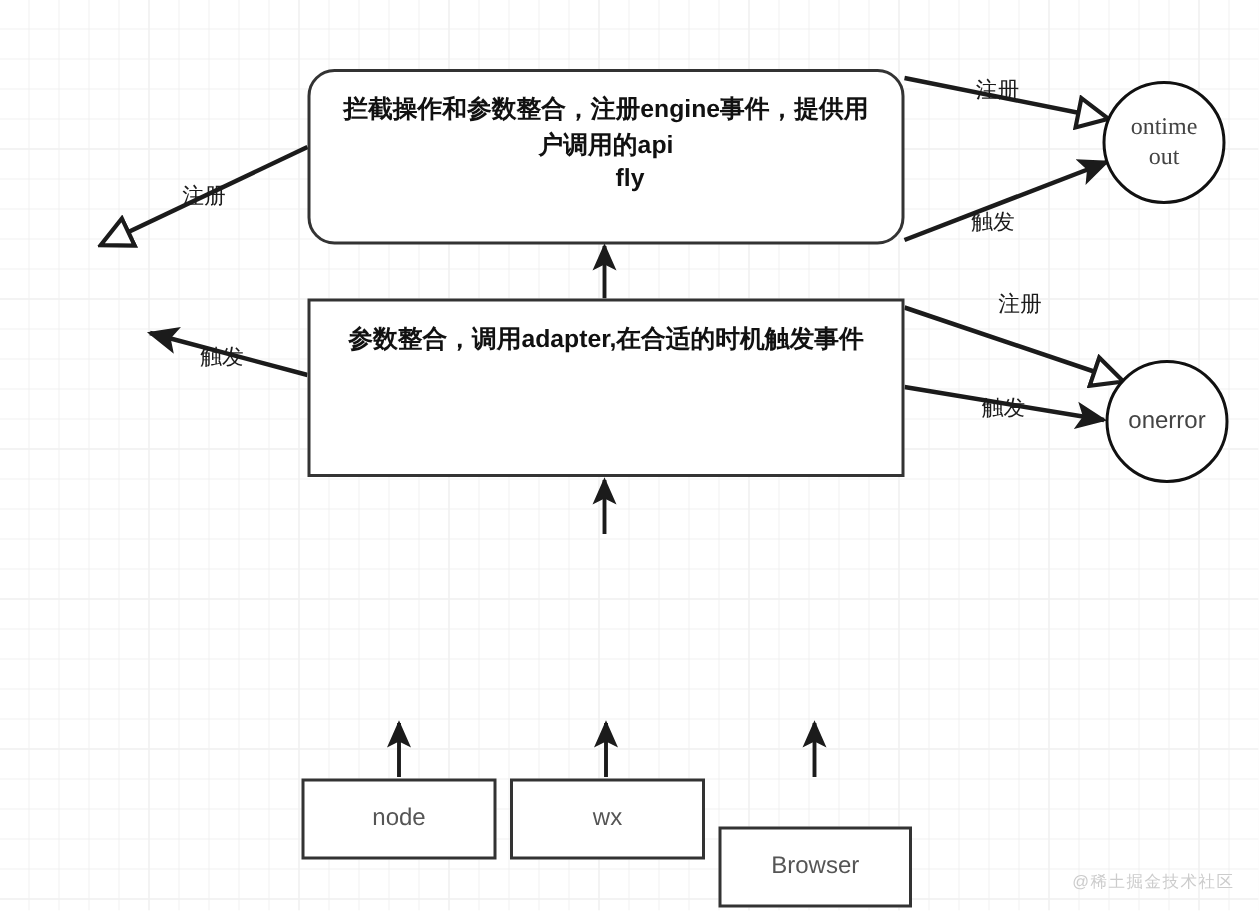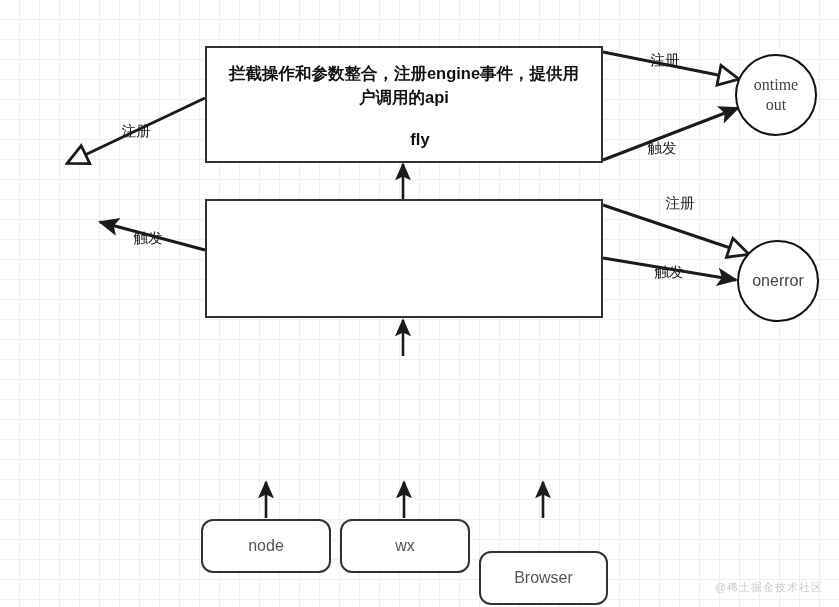--- a/index.html
+++ b/index.html
@@ -78,21 +78,20 @@
     color: #1b1b1b;
     white-space: nowrap;
     transform: translate(-50%, -50%);
   }
   .leaf-label {
     font-size: 16px;
     color: #555555;
   }
   .leaf-box {
     justify-content: center;
-    border-radius: 12px;
   }
   #watermark {
     position: absolute;
     right: 16px;
     bottom: 12px;
     font-size: 11px;
     color: #cccccc;
     letter-spacing: 1px;
     white-space: nowrap;
   }
@@ -128,26 +127,27 @@
 
     <path d="M 403 356 L 403 320" fill="none" stroke="#1b1b1b" stroke-width="2.6" marker-end="url(#solidArrow)"></path>
 
     <path d="M 266 518 L 266 482" fill="none" stroke="#1b1b1b" stroke-width="2.6" marker-end="url(#solidArrow)"></path>
 
     <path d="M 404 518 L 404 482" fill="none" stroke="#1b1b1b" stroke-width="2.6" marker-end="url(#solidArrow)"></path>
 
     <path d="M 543 518 L 543 482" fill="none" stroke="#1b1b1b" stroke-width="2.6" marker-end="url(#solidArrow)"></path>
   </svg>
 
-  <div class="node-box" style="left:205px; top:46px; width:398px; height:117px;">
+  <div class="node-box" style="left:205px; top:46px; width:398px; height:117px;border-radius:18px;">
     <div class="desc" style="margin-top:14px;">拦截操作和参数整合，注册engine事件，提供用户调用的api</div>
-    <div class="name" style="margin-top:20px;padding-left:32px;">fly</div>
+    <div class="name" style="padding-left:32px;">fly</div>
   </div>
 
   <div class="node-box" style="left:205px; top:199px; width:398px; height:119px;">
+    <div class="desc" style="margin-top:14px;">参数整合，调用adapter,在合适的时机触发事件</div>
   </div>
 
 
   <div class="node-box leaf-box" style="left:201px; top:519px; width:130px; height:54px; justify-content:center;">
     <div class="leaf-label">node</div>
   </div>
 
   <div class="node-box leaf-box" style="left:340px; top:519px; width:130px; height:54px; justify-content:center;">
     <div class="leaf-label">wx</div>
   </div>

